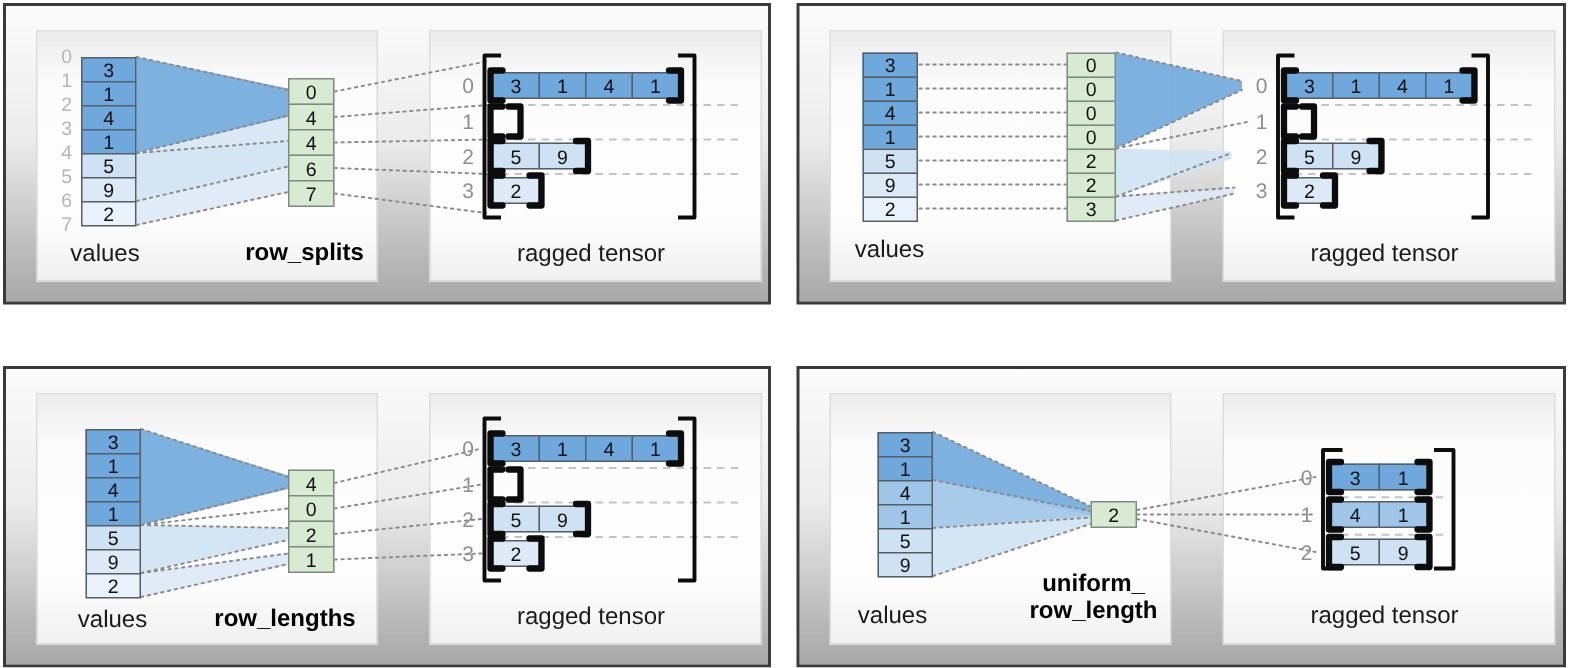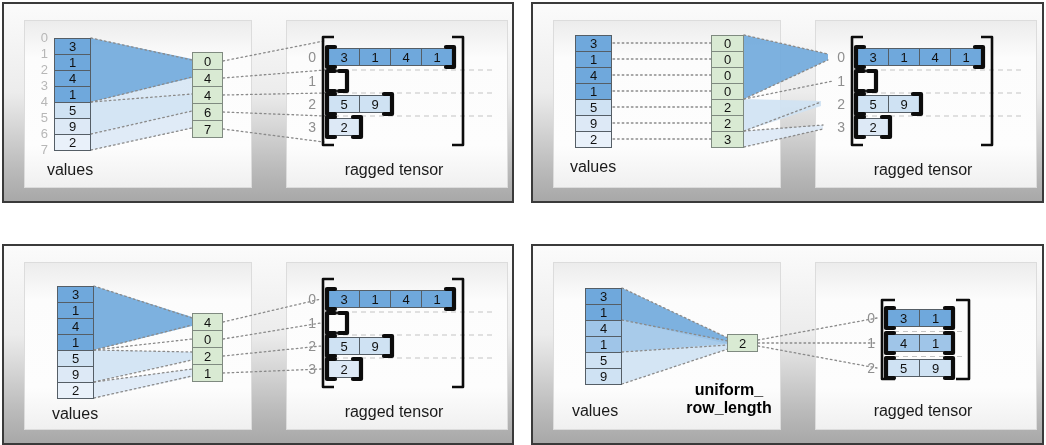--- a/index.html
+++ b/index.html
@@ -92,20 +92,21 @@
     <path class="rb" d="M331,43 H323 V63 H331"></path>
       <path class="rb" d="M442,43 H450 V63 H442"></path>
     <path class="rb" d="M331,67 H323 V87 H331"></path>
       <path class="rb" d="M335,67 H343 V87 H335"></path>
     <path class="rb" d="M331,90 H323 V110 H331"></path>
       <path class="rb" d="M380,90 H388 V110 H380"></path>
     <path class="rb" d="M331,113 H323 V133 H331"></path>
       <path class="rb" d="M349,113 H357 V133 H349"></path>
   </svg>
   <div class="lbl" style="left:26px;top:157px;width:80px">values</div>
+  <div class="lbl bold" style="left:139px;top:156px;width:120px">row_splits</div>
   <div class="lbl" style="left:320px;top:157px;width:140px">ragged tensor</div>
 </div>
 
 <div class="quad" style="left:531px;top:2px;width:513px;height:201px">
   <div class="ibox" style="left:20px;top:16px;width:226px;height:166px"></div>
   <div class="ibox" style="left:282px;top:16px;width:220px;height:166px"></div>
   <svg class="lay" width="513" height="201">
     <line class="dot" x1="80" y1="39" x2="178" y2="39"></line>
       <line class="dot" x1="80" y1="55" x2="178" y2="55"></line>
     <line class="dot" x1="80" y1="71" x2="178" y2="71"></line>
@@ -217,20 +218,21 @@
     <path class="rb" d="M331,43 H323 V63 H331"></path>
       <path class="rb" d="M442,43 H450 V63 H442"></path>
     <path class="rb" d="M331,67 H323 V87 H331"></path>
       <path class="rb" d="M335,67 H343 V87 H335"></path>
     <path class="rb" d="M331,90 H323 V110 H331"></path>
       <path class="rb" d="M380,90 H388 V110 H380"></path>
     <path class="rb" d="M331,113 H323 V133 H331"></path>
       <path class="rb" d="M349,113 H357 V133 H349"></path>
   </svg>
   <div class="lbl" style="left:31px;top:159px;width:80px">values</div>
+  <div class="lbl bold" style="left:116px;top:158px;width:140px">row_lengths</div>
   <div class="lbl" style="left:320px;top:157px;width:140px">ragged tensor</div>
 </div>
 
 <div class="quad" style="left:531px;top:244px;width:513px;height:201px">
   <div class="ibox" style="left:20px;top:16px;width:226px;height:166px"></div>
   <div class="ibox" style="left:282px;top:16px;width:220px;height:166px"></div>
   <svg class="lay" width="513" height="201">
     <polygon points="89,42 89,74 195,98 195,92" fill="#6fa8dc" opacity="0.9"></polygon>
     <polygon points="89,74 89,106 195,100 195,95" fill="#9fc5e8" opacity="0.9"></polygon>
     <polygon points="89,106 89,138 195,103 195,98" fill="#cfe2f3" opacity="0.9"></polygon>

